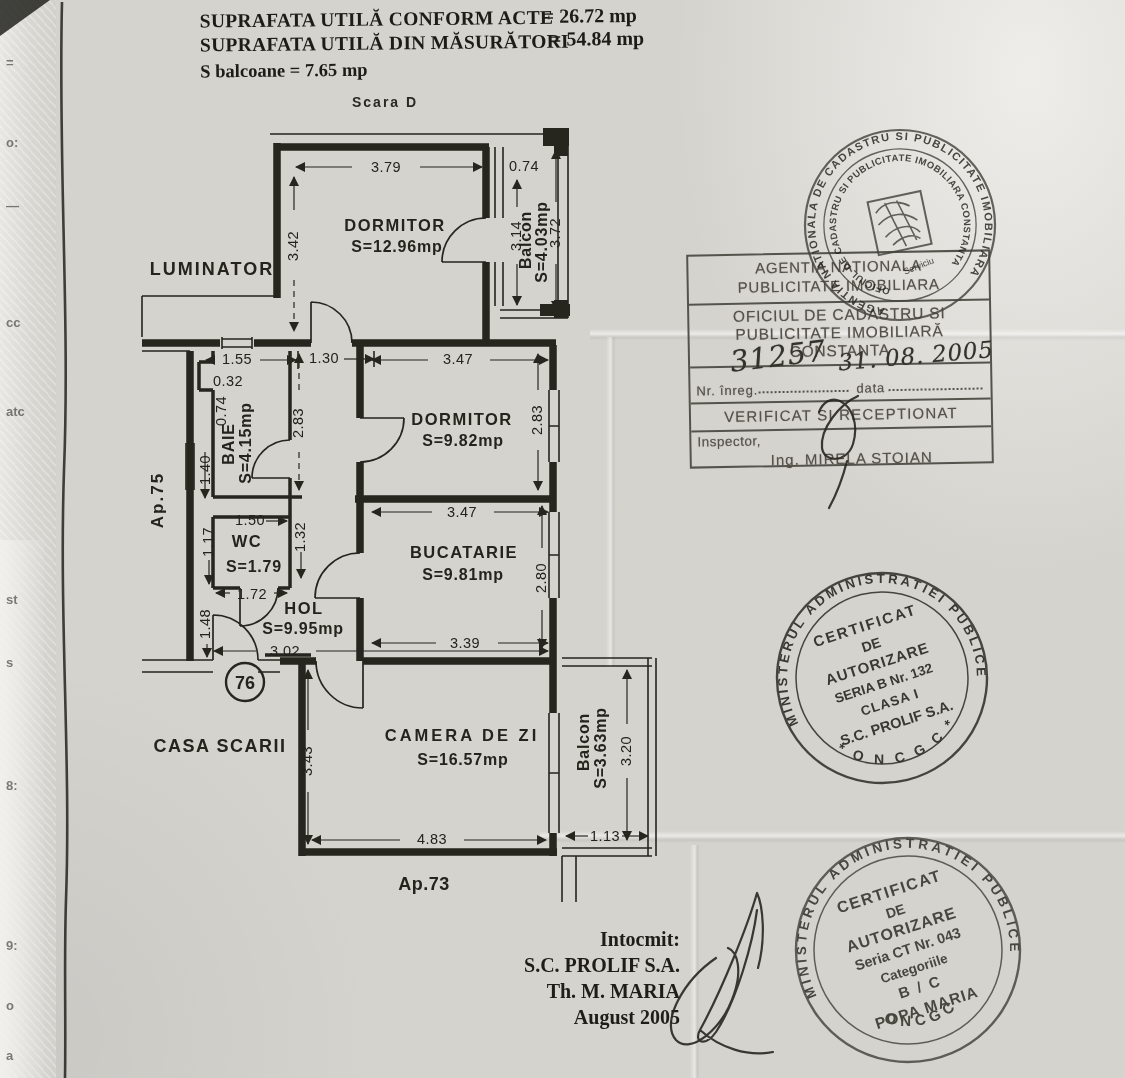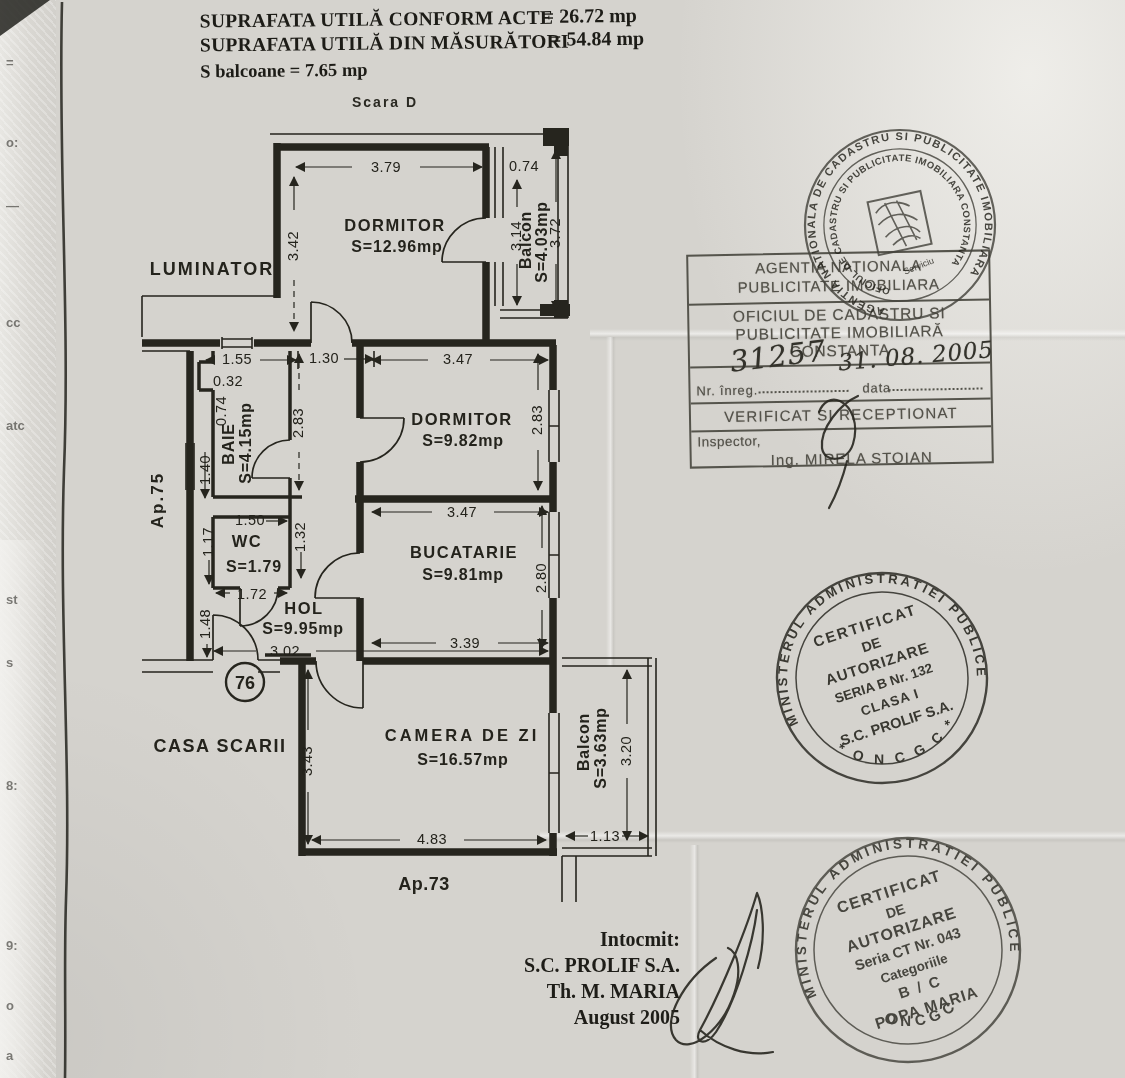--- a/index.html
+++ b/index.html
@@ -42,21 +42,21 @@
     font-family:"Liberation Serif",serif;font-weight:bold;font-size:20px;line-height:26px;}
   
   .box-stamp{left:688px;top:252px;width:300px;height:210px;border:2px solid #55544c;
     color:#54524a;transform:rotate(-1deg);text-align:center;letter-spacing:.8px;
     text-shadow:0 0 1px rgba(84,82,74,.55);}
   .bs-s1{height:44px;border-bottom:2px solid #55544c;padding-top:3px;font-size:15px;line-height:19px;}
   .bs-s2{height:58px;border-bottom:2px solid #55544c;padding-top:3px;font-size:15.5px;line-height:18px;}
   .bs-s3{height:34px;border-bottom:2px solid #55544c;position:relative;font-size:13px;}
   .bs-nr-label{position:absolute;left:6px;bottom:4px;}
   .bs-dots1{position:absolute;left:68px;bottom:8px;width:90px;border-bottom:2px dotted #55544c;}
-  .bs-date-label{position:absolute;left:172px;bottom:4px;}
+  .bs-date-label{position:absolute;left:166px;bottom:4px;}
   .bs-dots2{position:absolute;left:198px;bottom:8px;width:94px;border-bottom:2px dotted #55544c;}
   .bs-s4{height:26px;border-bottom:2px solid #55544c;font-size:15px;line-height:26px;letter-spacing:1.2px;}
   .bs-s5{position:relative;height:42px;font-size:15px;}
   .bs-insp{position:absolute;left:6px;top:2px;font-size:13.5px;letter-spacing:.5px;}
   .bs-name{position:absolute;left:40px;top:20px;width:240px;letter-spacing:1px;}
   .hw{position:absolute;color:#33322b;font-family:"DejaVu Serif",serif;font-style:italic;white-space:nowrap;}
   .hw-nr{left:40px;top:84px;font-size:29px;transform:rotate(-6deg);}
   .hw-date{left:148px;top:90px;font-size:23px;transform:rotate(-4deg);}
   
   svg.overlay{left:0;top:0;}
@@ -79,21 +79,21 @@
 <div class="abs crease crease-v1"></div>
 <div class="abs crease crease-v2"></div>
 
 <div class="abs left-strip">
   <div class="tex"></div>
   <div class="shine"></div>
   <span class="frag" style="top:55px">=</span>
   <span class="frag" style="top:135px">o:</span>
   <span class="frag" style="top:198px">—</span>
   <span class="frag" style="top:315px">cc</span>
-  <span class="frag" style="top:418px">atc</span>
+  <span class="frag" style="top:404px">atc</span>
   <span class="frag" style="top:592px">st</span>
   <span class="frag" style="top:655px">s</span>
   <span class="frag" style="top:778px">8:</span>
   <span class="frag" style="top:938px">9:</span>
   <span class="frag" style="top:998px">o</span>
   <span class="frag" style="top:1048px">a</span>
 </div>
 
 <div class="abs hdr">
   <div class="hrow">

